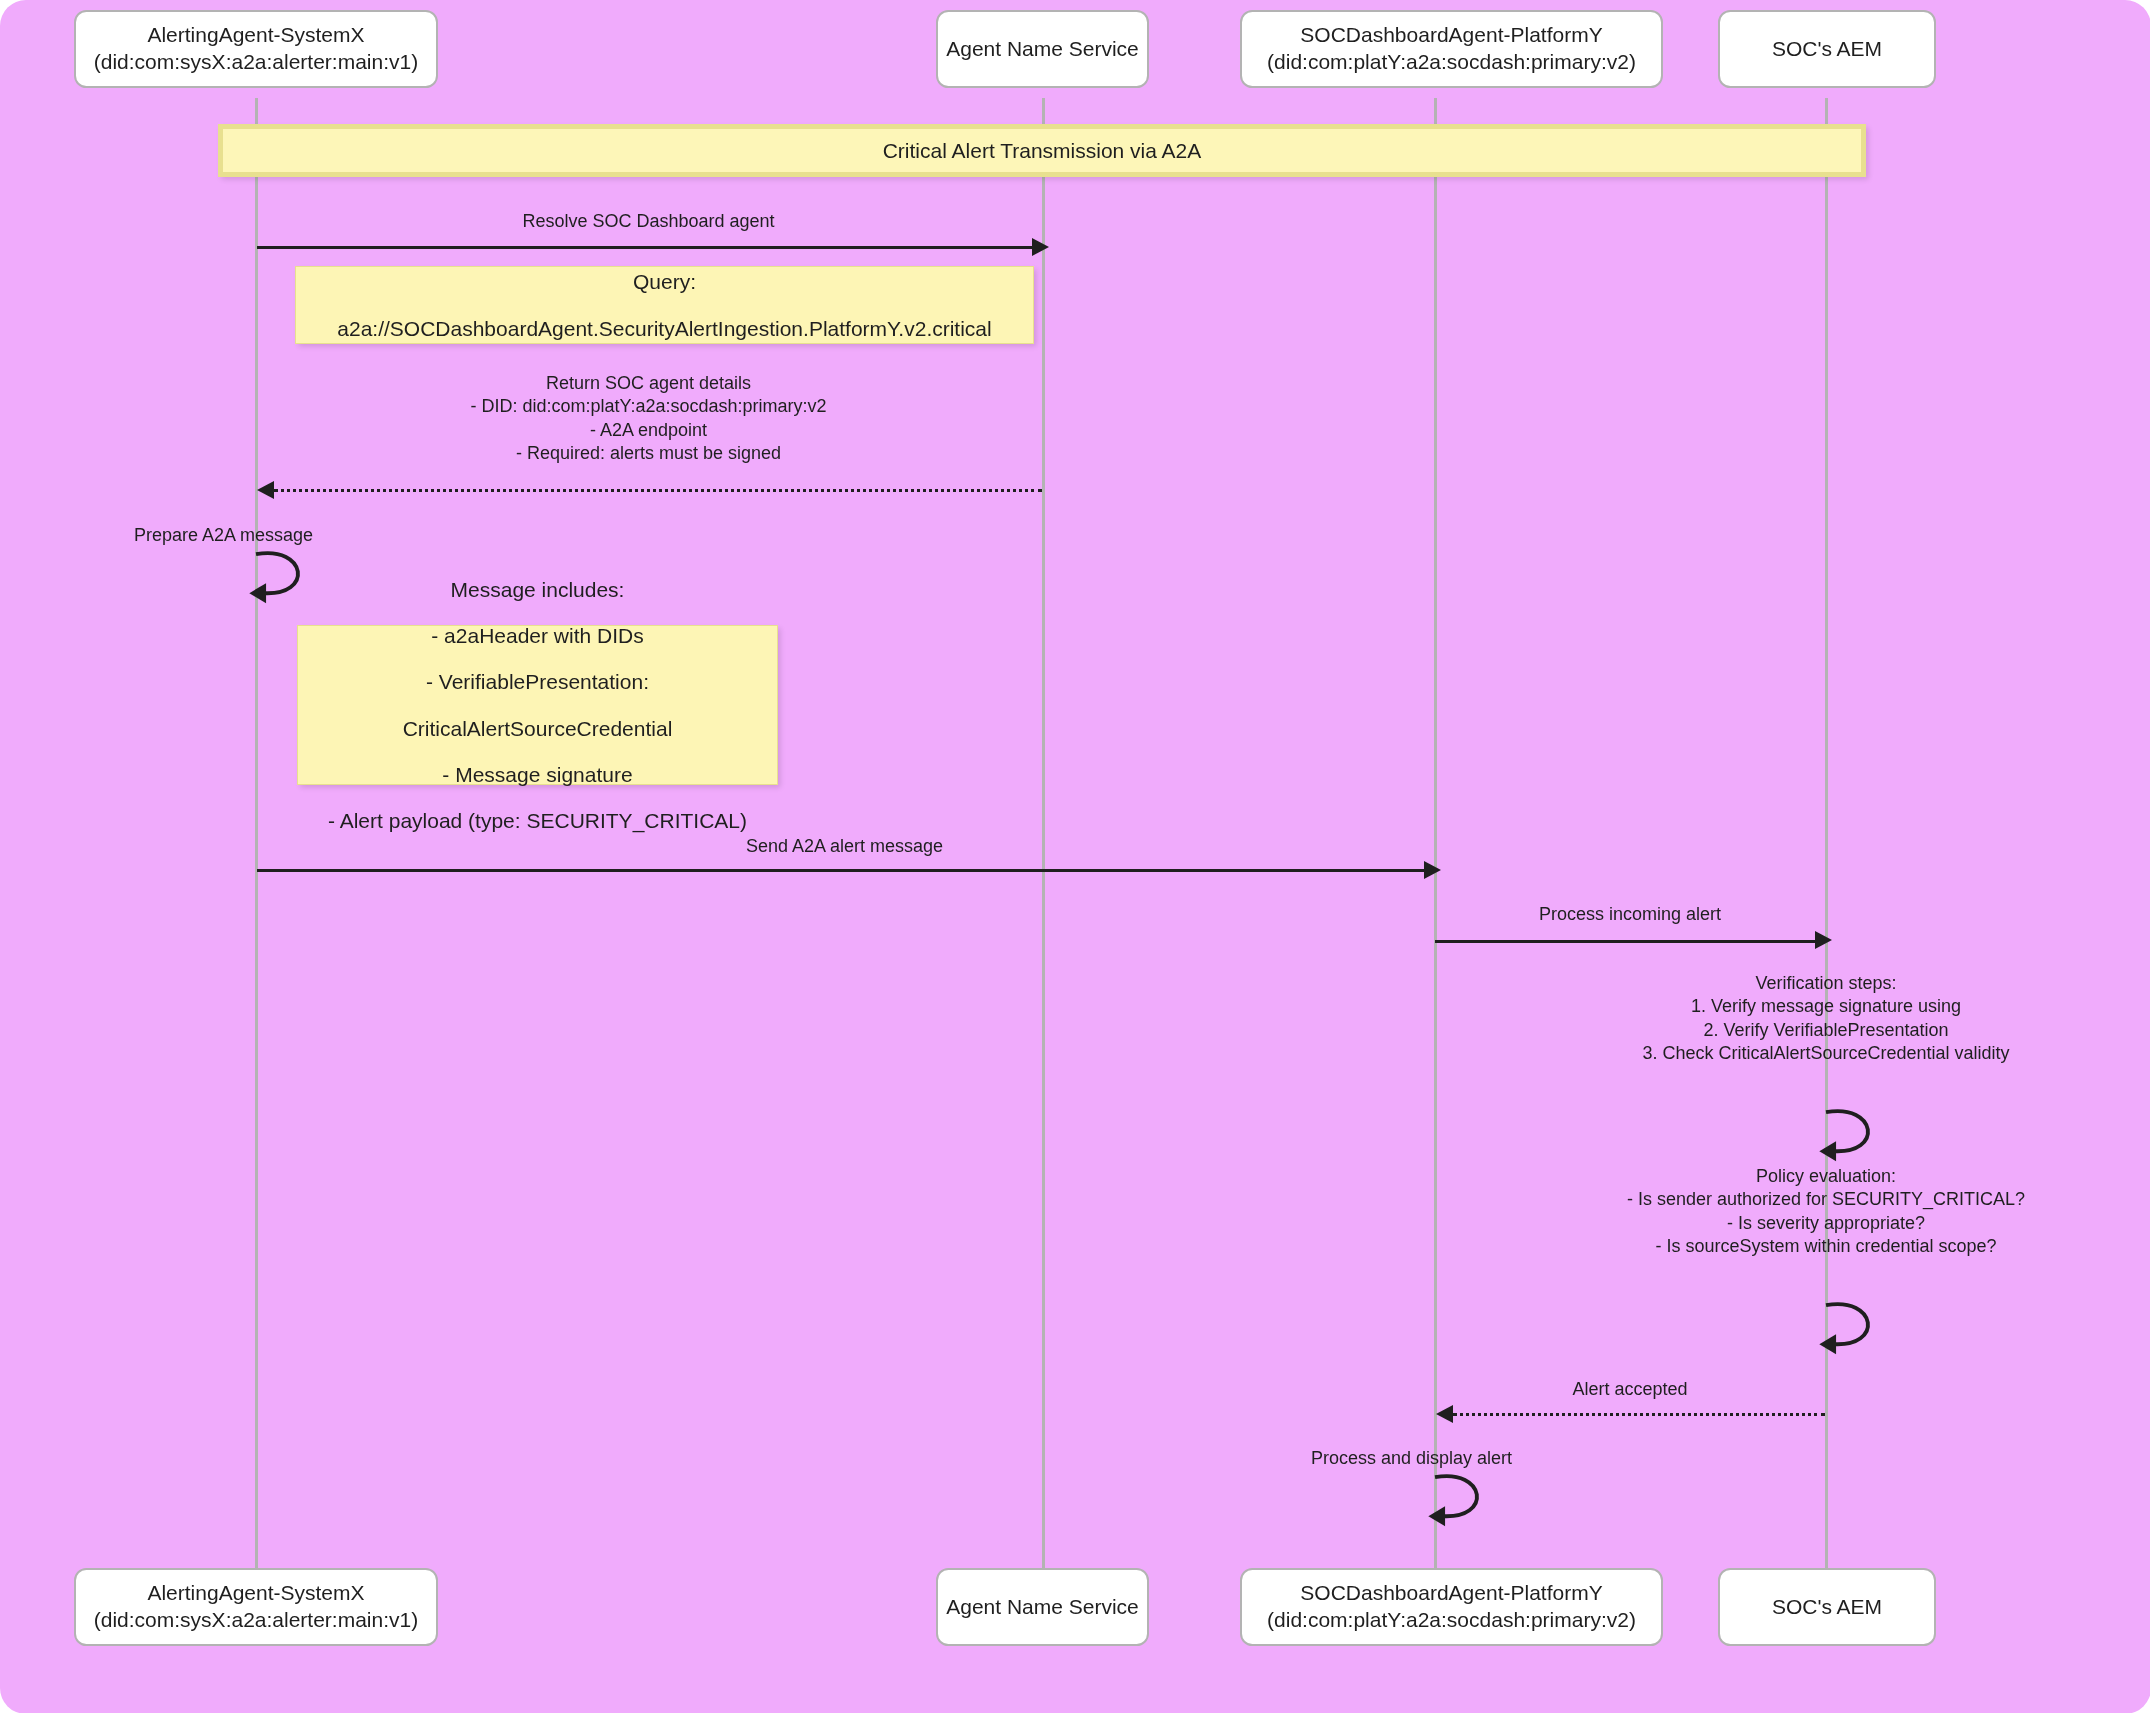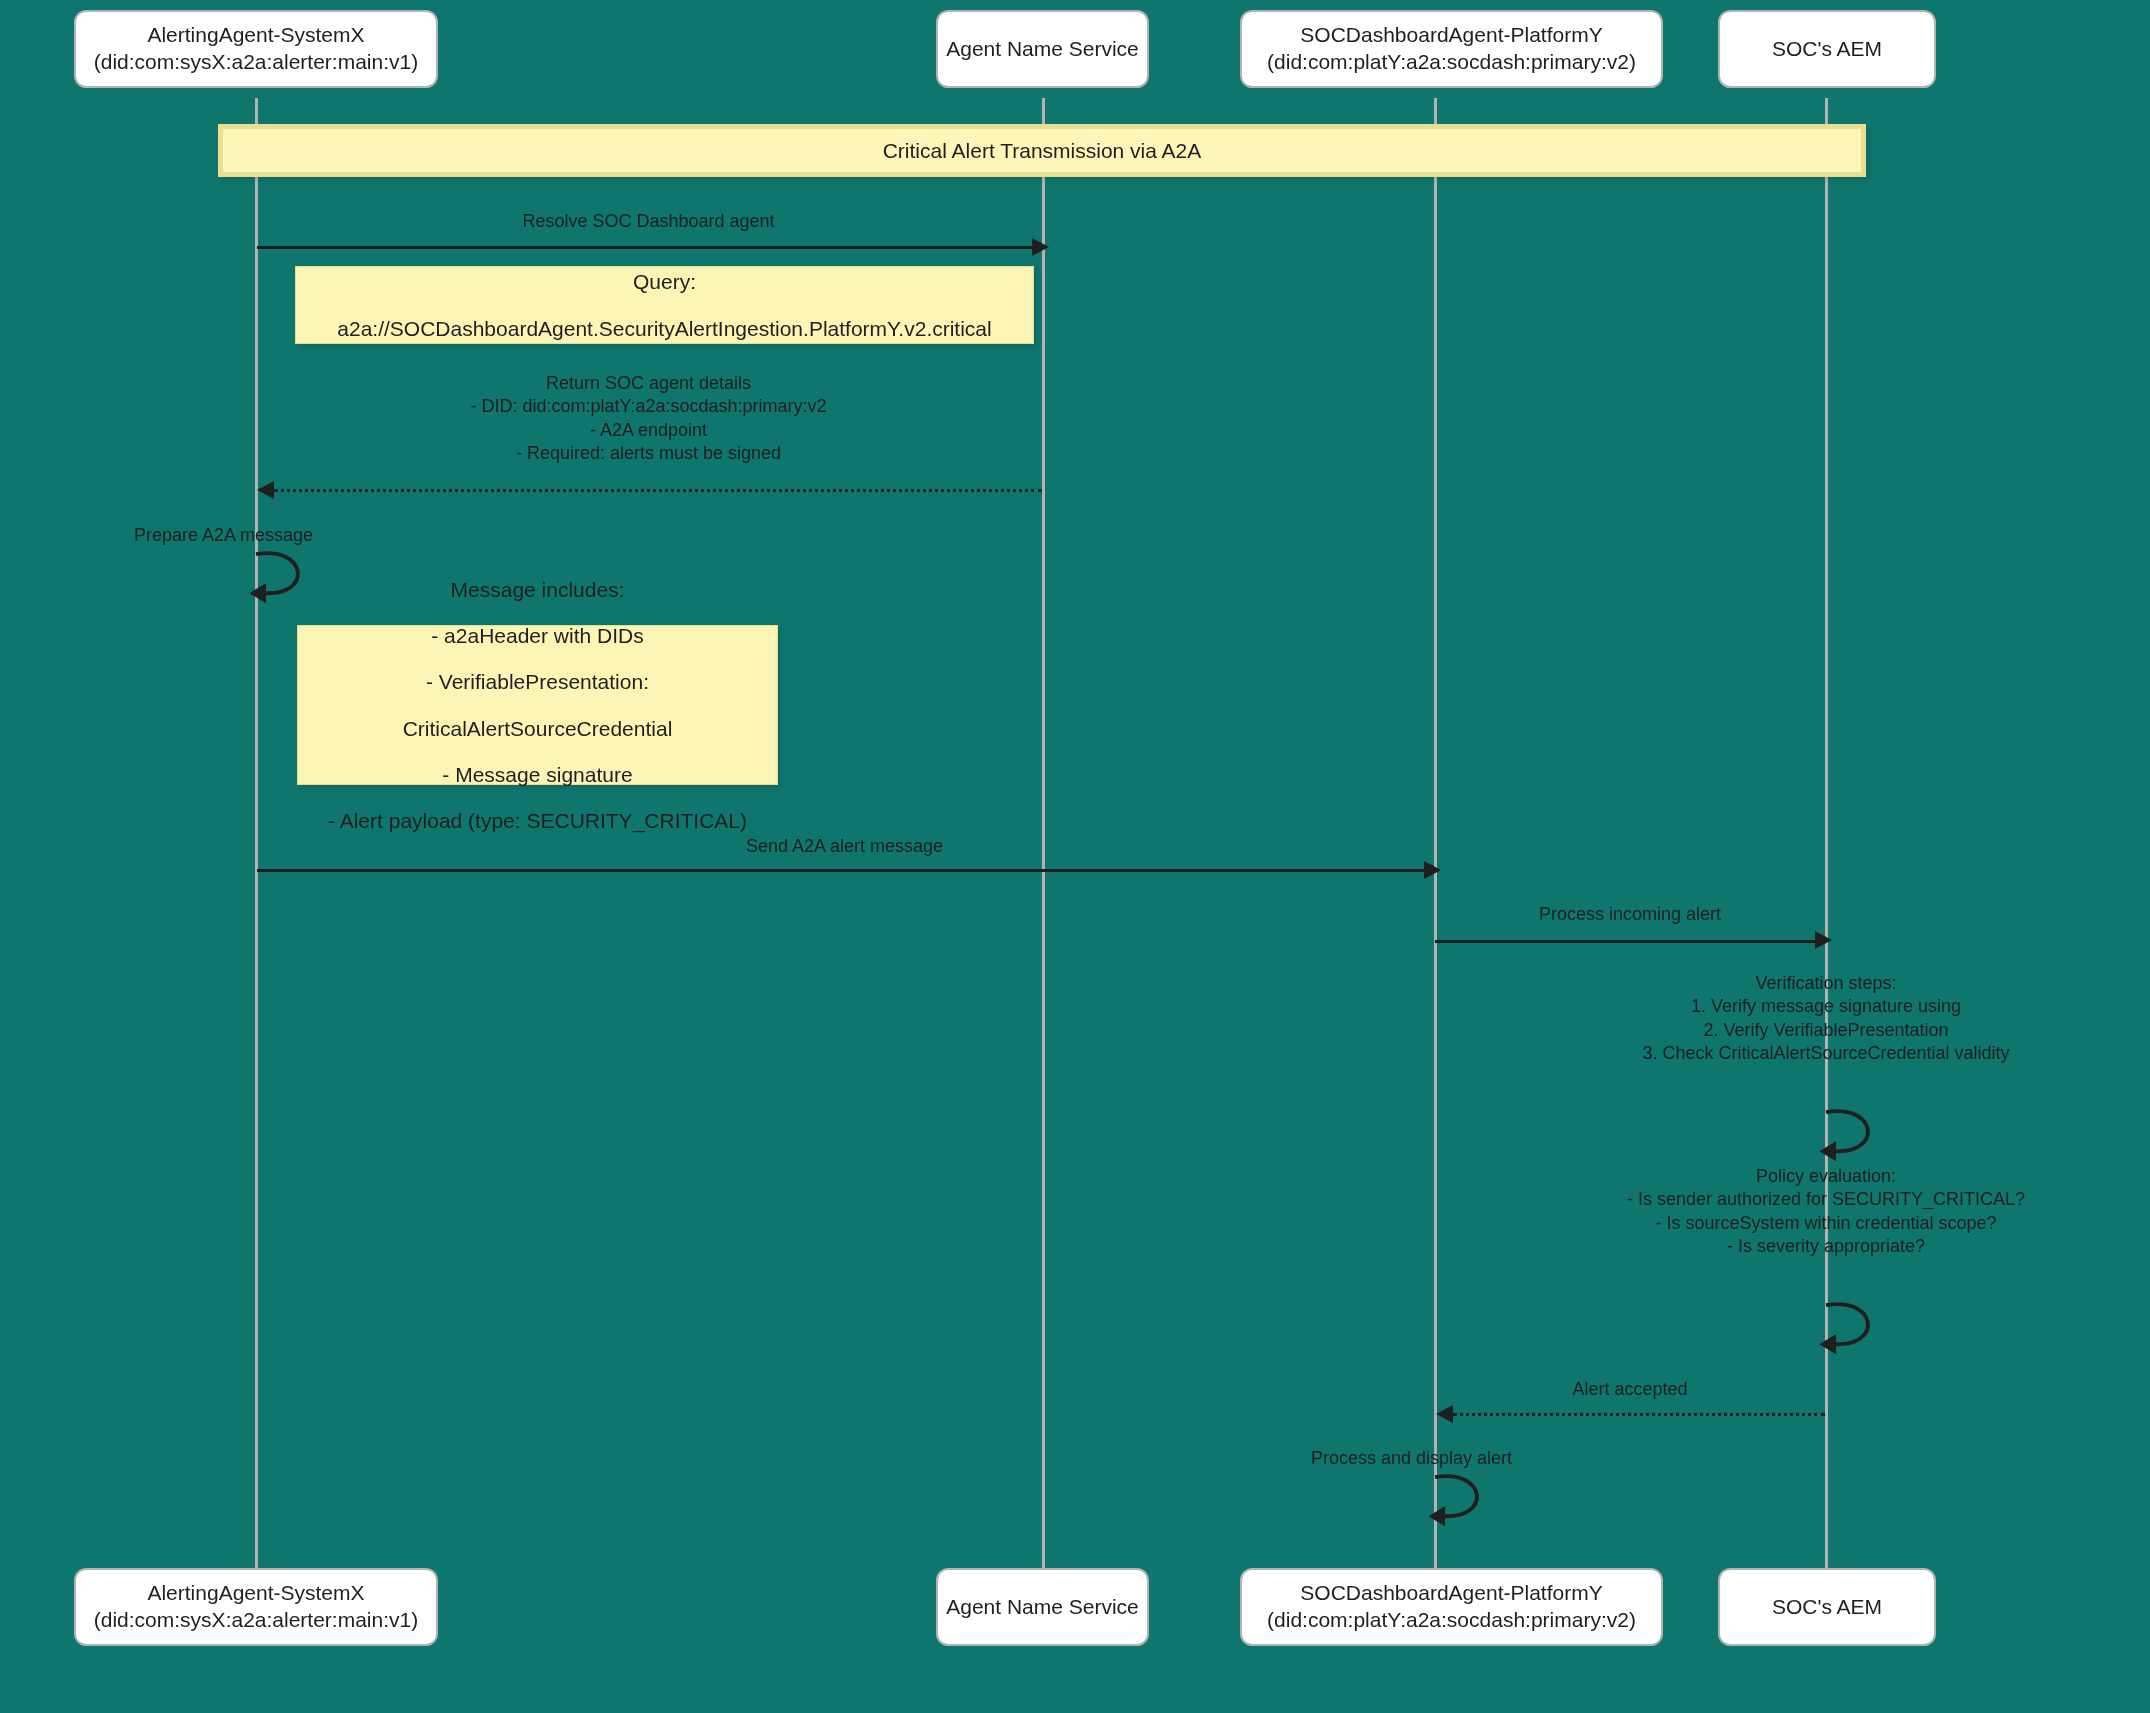--- a/index.html
+++ b/index.html
@@ -8,22 +8,23 @@
     background: #ffffff;
   }
   body {
     font-family: "Liberation Sans", sans-serif;
     color: #1f1f1f;
   }
   #canvas {
     position: relative;
     width: 2151px;
     height: 1714px;
-    background: #0f766e;
+    background: #f0abfc;
     overflow: hidden;
+    border-radius: 26px;
   }
 
   
   .lifeline {
     position: absolute;
     width: 2.8px;
     background: #b3b3b3;
     top: 98px;
     height: 1473px;
   }
@@ -224,22 +225,22 @@
     <div>3. Check CriticalAlertSourceCredential validity</div>
   </div>
   <svg class="selfloop" style="left:1816px; top:1104px;" width="78" height="62" viewBox="0 0 140 110">
     <path d="M 18 14 C 110 -2 122 90 30 84" fill="none" stroke="#1f1f1f" stroke-width="7"></path>
     <polygon points="36,66 36,102 6,84" fill="#1f1f1f"></polygon>
   </svg>
 
   <div class="msg-label multi" style="left:1529px; top:1165px; width:594px;">
     <div>Policy evaluation:</div>
     <div>- Is sender authorized for SECURITY_CRITICAL?</div>
+    <div>- Is severity appropriate?</div>
     <div>- Is sourceSystem within credential scope?</div>
-    <div>- Is severity appropriate?</div>
   </div>
   <svg class="selfloop" style="left:1816px; top:1297px;" width="78" height="62" viewBox="0 0 140 110">
     <path d="M 18 14 C 110 -2 122 90 30 84" fill="none" stroke="#1f1f1f" stroke-width="7"></path>
     <polygon points="36,66 36,102 6,84" fill="#1f1f1f"></polygon>
   </svg>
 
   <div class="msg-label" style="left:1434px; top:1378px; width:392px;">
     <span>Alert accepted</span>
   </div>
   <div class="arrow-line dotted" style="left:1453px; top:1413px; width:372px;"></div>

